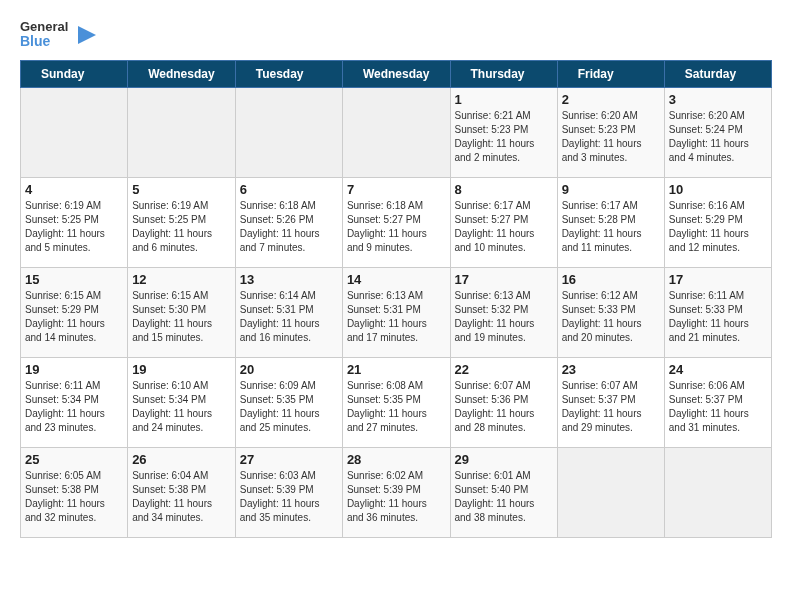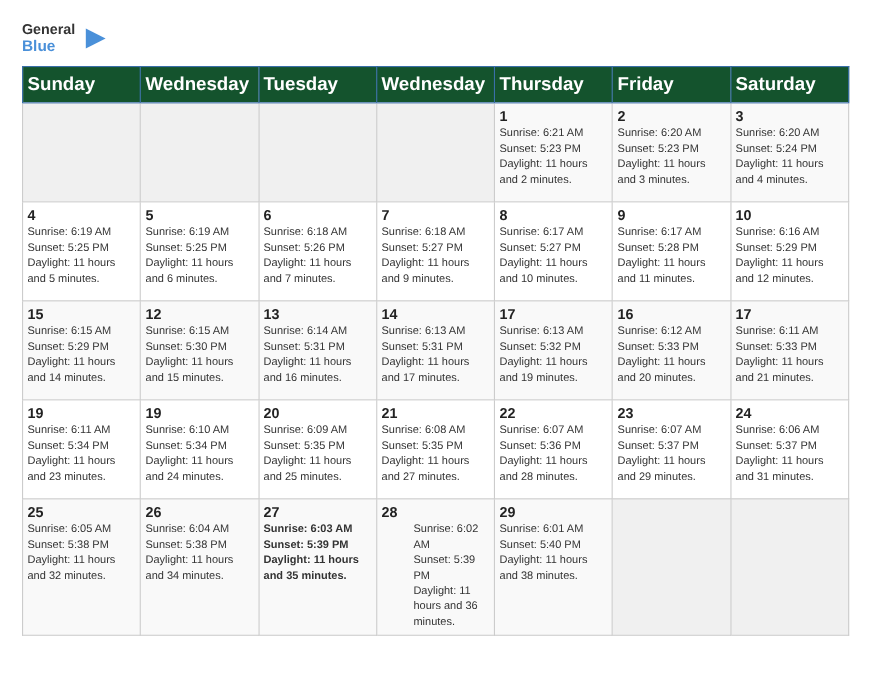--- a/index.html
+++ b/index.html
@@ -34,25 +34,25 @@
       font-size: 16px;
       font-weight: normal;
       color: #444;
     }
     table {
       width: 100%;
       border-collapse: collapse;
       font-size: 11px;
     }
     thead tr th {
-      background-color: #14532d;
+      background-color: #0c4a6e;
       color: #fff;
-      padding: 6px 4px;
+      padding: 6px 20px;
       text-align: left;
-      font-size: 17px;
+      font-size: 12px;
       border: 1px solid #3a6fa8;
     }
     tbody tr td {
       border: 1px solid #ccc;
       vertical-align: top;
       padding: 4px;
       height: 90px;
       width: 107px;
       background: #fff;
     }
@@ -271,27 +271,27 @@
 Daylight: 11 hours and 32 minutes.</div>
         </td>
         <td>
           <span class="day-number">26</span>
           <div class="day-info" style="white-space: pre-line;">Sunrise: 6:04 AM
 Sunset: 5:38 PM
 Daylight: 11 hours and 34 minutes.</div>
         </td>
         <td>
           <span class="day-number">27</span>
-          <div class="day-info" style="white-space: pre-line; font-weight: bold;">Sunrise: 6:03 AM
+          <div class="day-info" style="white-space: pre-line;">Sunrise: 6:03 AM
 Sunset: 5:39 PM
 Daylight: 11 hours and 35 minutes.</div>
         </td>
         <td>
           <span class="day-number">28</span>
-          <div class="day-info" style="white-space: pre-line; margin-left: 29px;">Sunrise: 6:02 AM
+          <div class="day-info" style="white-space: pre-line;">Sunrise: 6:02 AM
 Sunset: 5:39 PM
 Daylight: 11 hours and 36 minutes.</div>
         </td>
         <td>
           <span class="day-number">29</span>
           <div class="day-info" style="white-space: pre-line;">Sunrise: 6:01 AM
 Sunset: 5:40 PM
 Daylight: 11 hours and 38 minutes.</div>
         </td>
         <td class="empty-cell"></td>

